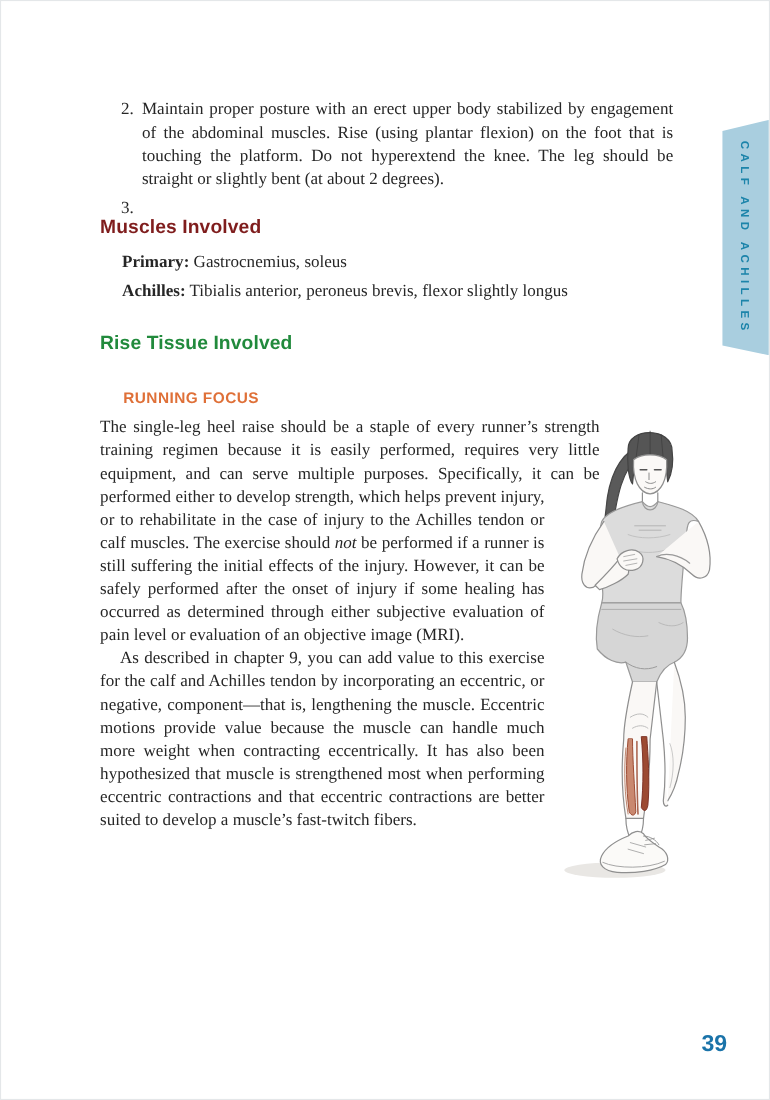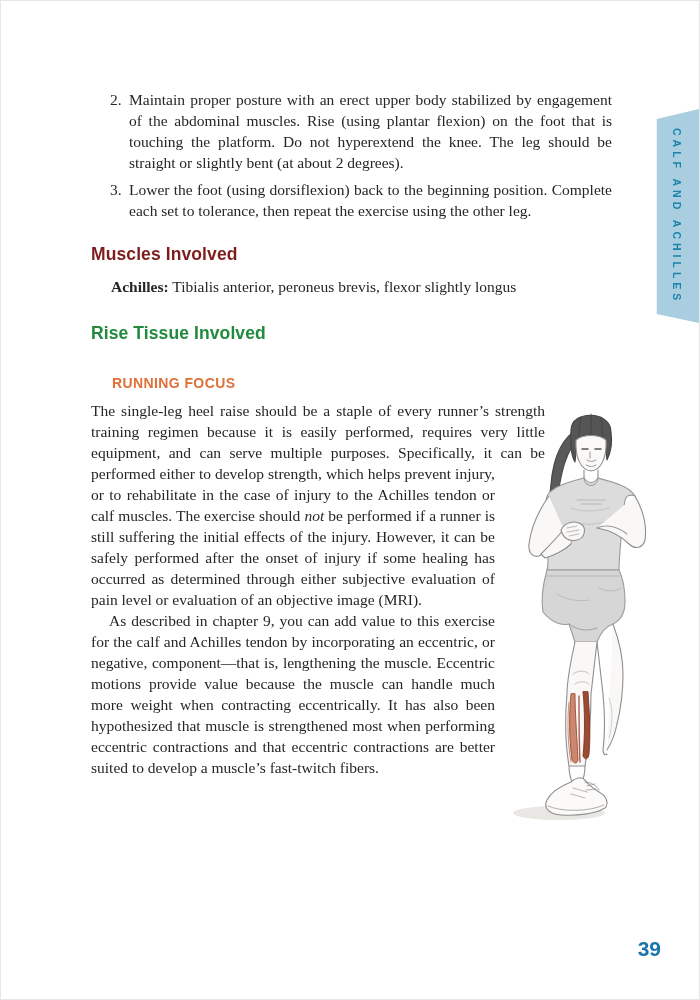--- a/index.html
+++ b/index.html
@@ -111,25 +111,28 @@
 
   <div class="content">
 
     <div class="body-text">
       <div class="list-item">
         <span class="list-num">2.</span>
         <span>Maintain proper posture with an erect upper body stabilized by engagement of the abdominal muscles. Rise (using plantar flexion) on the foot that is touching the platform. Do not hyperextend the knee. The leg should be straight or slightly bent (at about 2 degrees).</span>
       </div>
       <div class="list-item">
         <span class="list-num">3.</span>
-        <span>Lower the foot (using dorsiflexion) back to the beginning position. Complete each set to tolerance, then repeat the exercise using the other leg.</span>
       </div>
     </div>
 
     <div class="section-heading" style="color:#7f1d1d;">Muscles Involved</div>
+    <div class="kv-line">
+      <span class="kv-label">Primary:</span>
+      <span>Gastrocnemius, soleus</span>
+    </div>
     <div class="kv-line">
       <span class="kv-label">Achilles:</span>
       <span>Tibialis anterior, peroneus brevis, flexor slightly longus</span>
     </div>
 
     <div class="section-heading" style="color:#218A3C;">Rise Tissue Involved</div>
 
     <div class="focus-heading" style="color:#DF7038;">RUNNING FOCUS</div>
 
     <div class="body-text">

